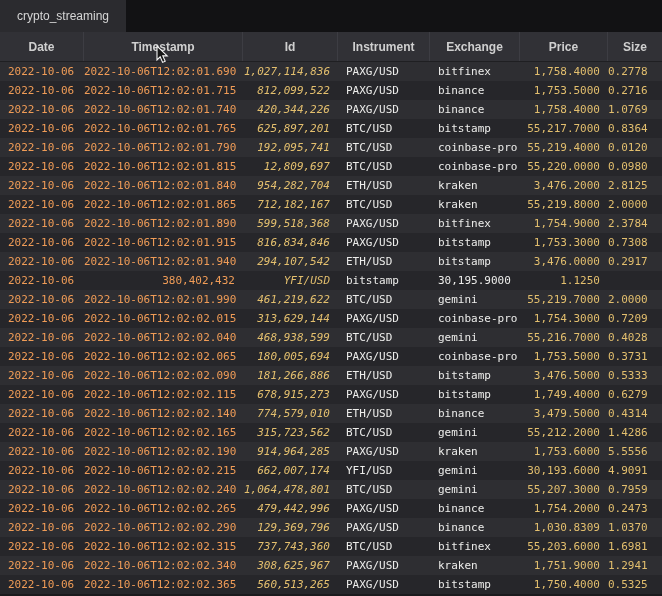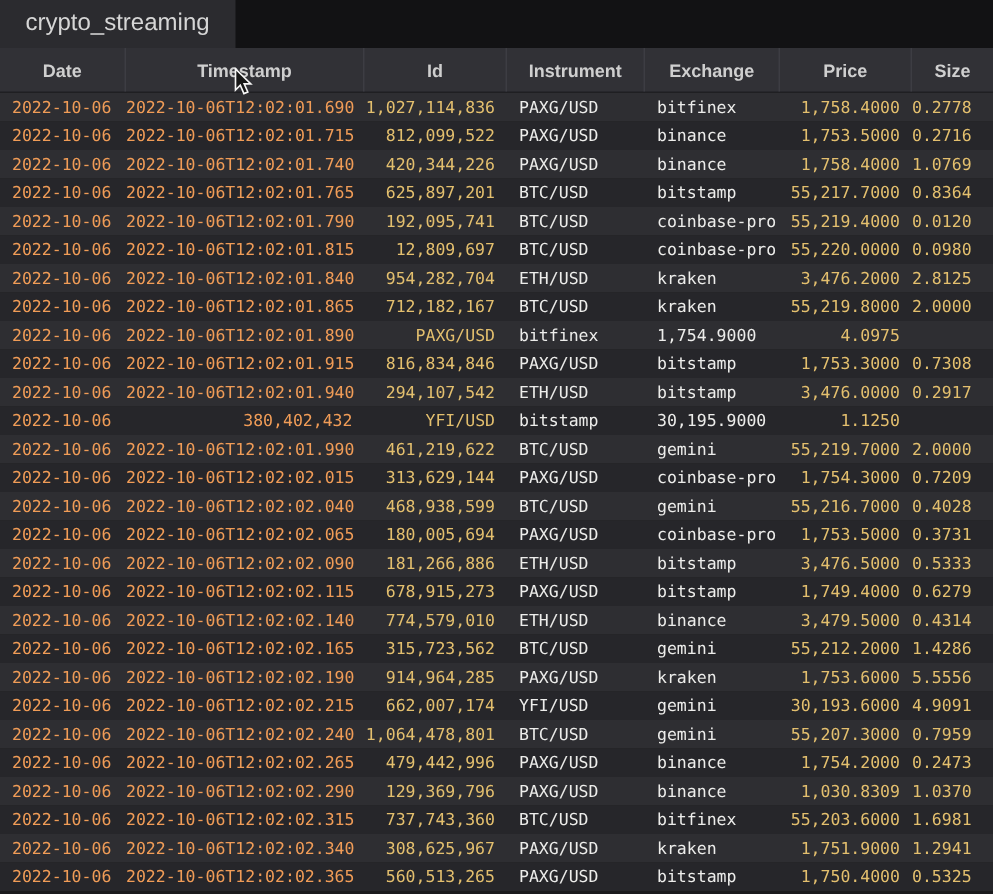--- a/index.html
+++ b/index.html
@@ -10,21 +10,21 @@
   }
   .app { position: relative; width: 662px; height: 596px; }
 
   
   .tabbar {
     height: 32px; background: var(--tabbar-bg, #121214);
     display: flex; align-items: stretch;
   }
   .tab {
     background: var(--tab-bg, #2b2b2f);
-    color: #d6d6d6; font-size: 16px;
+    color: #d6d6d6; font-size: 12px;
     display: flex; align-items: center;
     padding: 0 17px;
     cursor: default;
   }
 
   
   .grid { width: 662px; }
   .thead {
     display: flex; height: 30px;
     background: var(--header-bg, #313136);
@@ -53,21 +53,21 @@
   .th:nth-child(1), .td:nth-child(1) { width: 84px; }
   .th:nth-child(2), .td:nth-child(2) { width: 159px; }
   .th:nth-child(3), .td:nth-child(3) { width: 95px; }
   .th:nth-child(4), .td:nth-child(4) { width: 92px; }
   .th:nth-child(5), .td:nth-child(5) { width: 90px; }
   .th:nth-child(6), .td:nth-child(6) { width: 88px; }
   .th:nth-child(7), .td:nth-child(7) { width: 54px; text-align: right; }
 
   .td:nth-child(1) { color: var(--datetime, #f09c57); text-align: left;  padding-left: 8px; }
   .td:nth-child(2) { color: var(--datetime, #f09c57); text-align: right; padding-right: 8px; }
-  .td:nth-child(3) { color: var(--number,  #e3bf6e); text-align: right; padding-right: 8px; }
+  .td:nth-child(3) { color: var(--number,  #e3bf6e); text-align: right; padding-right: 8px; font-style: italic; }
   .td:nth-child(4) { color: var(--string,  #ededeb); text-align: left;  padding-left: 8px; }
   .td:nth-child(5) { color: var(--string,  #ededeb); text-align: left;  padding-left: 8px; }
   .td:nth-child(6) { color: var(--number,  #e3bf6e); text-align: right; padding-right: 8px; }
   .td:nth-child(7) { color: var(--number,  #e3bf6e); text-align: right; padding-right: 24px; }
 
   
   .cursor {
     position: absolute; left: 156px; top: 45px;
     width: 13px; height: 19px; pointer-events: none; z-index: 10;
   }
@@ -162,24 +162,25 @@
           <div class="td">2022-10-06T12:02:01.865</div>
           <div class="td">712,182,167</div>
           <div class="td">BTC/USD</div>
           <div class="td">kraken</div>
           <div class="td">55,219.8000</div>
           <div class="td">2.0000</div>
         </div>
         <div class="tr">
           <div class="td">2022-10-06</div>
           <div class="td">2022-10-06T12:02:01.890</div>
+          <div class="td">599,518,368</div>
           <div class="td">PAXG/USD</div>
           <div class="td">bitfinex</div>
           <div class="td">1,754.9000</div>
-          <div class="td">4.0975</div>
+          <div class="td">2.3784</div>
         </div>
         <div class="tr">
           <div class="td">2022-10-06</div>
           <div class="td">2022-10-06T12:02:01.915</div>
           <div class="td">816,834,846</div>
           <div class="td">PAXG/USD</div>
           <div class="td">bitstamp</div>
           <div class="td">1,753.3000</div>
           <div class="td">0.7308</div>
         </div>

